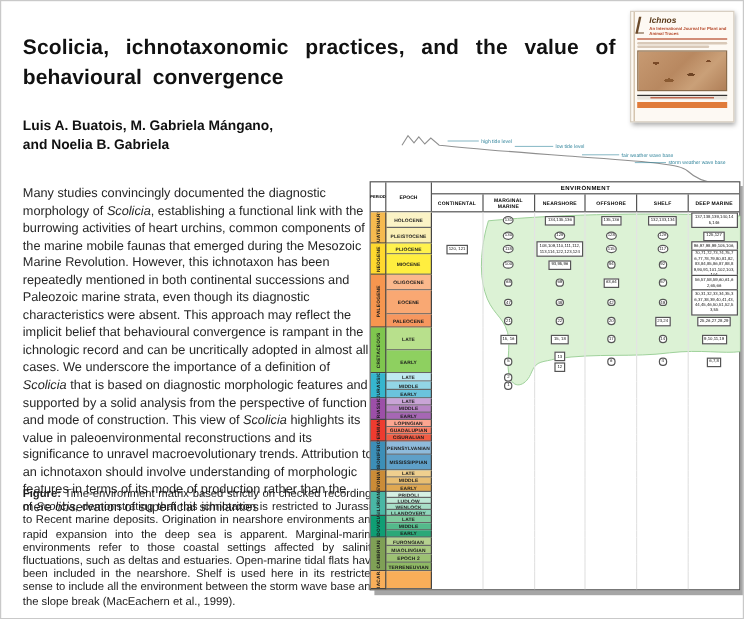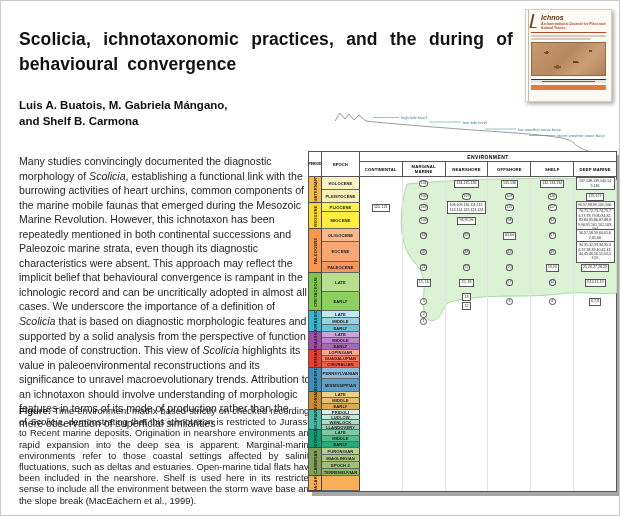--- a/index.html
+++ b/index.html
@@ -77,23 +77,23 @@
               display:flex; flex-direction:column; align-items:center; justify-content:center; gap:1px; }
   .env-cell:last-child { border-right:none; }
   .circle { min-width:6.5px; height:6.5px; border:0.6px solid #555; border-radius:50%;
             background:#fff; font-size:3.6px; line-height:5.4px; text-align:center; padding:0 .5px; color:#222; }
   .boxn { border:0.6px solid #555; background:#fff; font-size:3.6px; line-height:4.4px;
           padding:.8px 1.2px; text-align:center; max-width:39px; color:#222; word-break:break-all; }
 </style>
 </head>
 <body>
 
-<h1 class="title">Scolicia, ichnotaxonomic practices, and the during of behavioural convergence</h1>
+<h1 class="title">Scolicia, ichnotaxonomic practices, and the value of behavioural convergence</h1>
 <div class="authors">Luis A. Buatois, M. Gabriela Mángano,
-and Shelf B. Carmona</div>
+and Noelia B. Gabriela</div>
 <p class="abstract"><span>Many studies convincingly documented the diagnostic morphology of </span><span style="font-style: italic;">Scolicia</span><span>, establishing a functional link with the burrowing activities of heart urchins, common components of the marine mobile faunas that emerged during the Mesozoic Marine Revolution. However, this ichnotaxon has been repeatedly mentioned in both continental successions and Paleozoic marine strata, even though its diagnostic characteristics were absent. This approach may reflect the implicit belief that behavioural convergence is rampant in the ichnologic record and can be uncritically adopted in almost all cases. We underscore the importance of a definition of </span><span style="font-style: italic;">Scolicia</span><span> that is based on diagnostic morphologic features and supported by a solid analysis from the perspective of function and mode of construction. This view of </span><span style="font-style: italic;">Scolicia</span><span> highlights its value in paleoenvironmental reconstructions and its significance to unravel macroevolutionary trends. Attribution to an ichnotaxon should involve understanding of morphologic features in terms of its mode of production rather than the mere observation of superficial similarities</span></p>
 <p class="caption"><span style="font-weight: 700;">Figure:</span><span> Time-environment matrix based strictly on checked recordings of </span><span style="font-style: italic;">Scolicia</span><span>, demonstrating that this ichnotaxon is restricted to Jurassic to Recent marine deposits. Origination in nearshore environments and rapid expansion into the deep sea is apparent. Marginal-marine environments refer to those coastal settings affected by salinity fluctuations, such as deltas and estuaries. Open-marine tidal flats have been included in the nearshore. Shelf is used here in its restricted sense to include all the environment between the storm wave base and the slope break (MacEachern et al., 1999).</span></p>
 
 <div class="cover">
   <div class="spine"></div>
   <div class="cover-head">
     <div class="cover-glyph"></div>
     <div>
       <div class="cover-title">Ichnos</div>
       <div class="cover-sub">An International Journal for Plant and Animal Traces</div>

